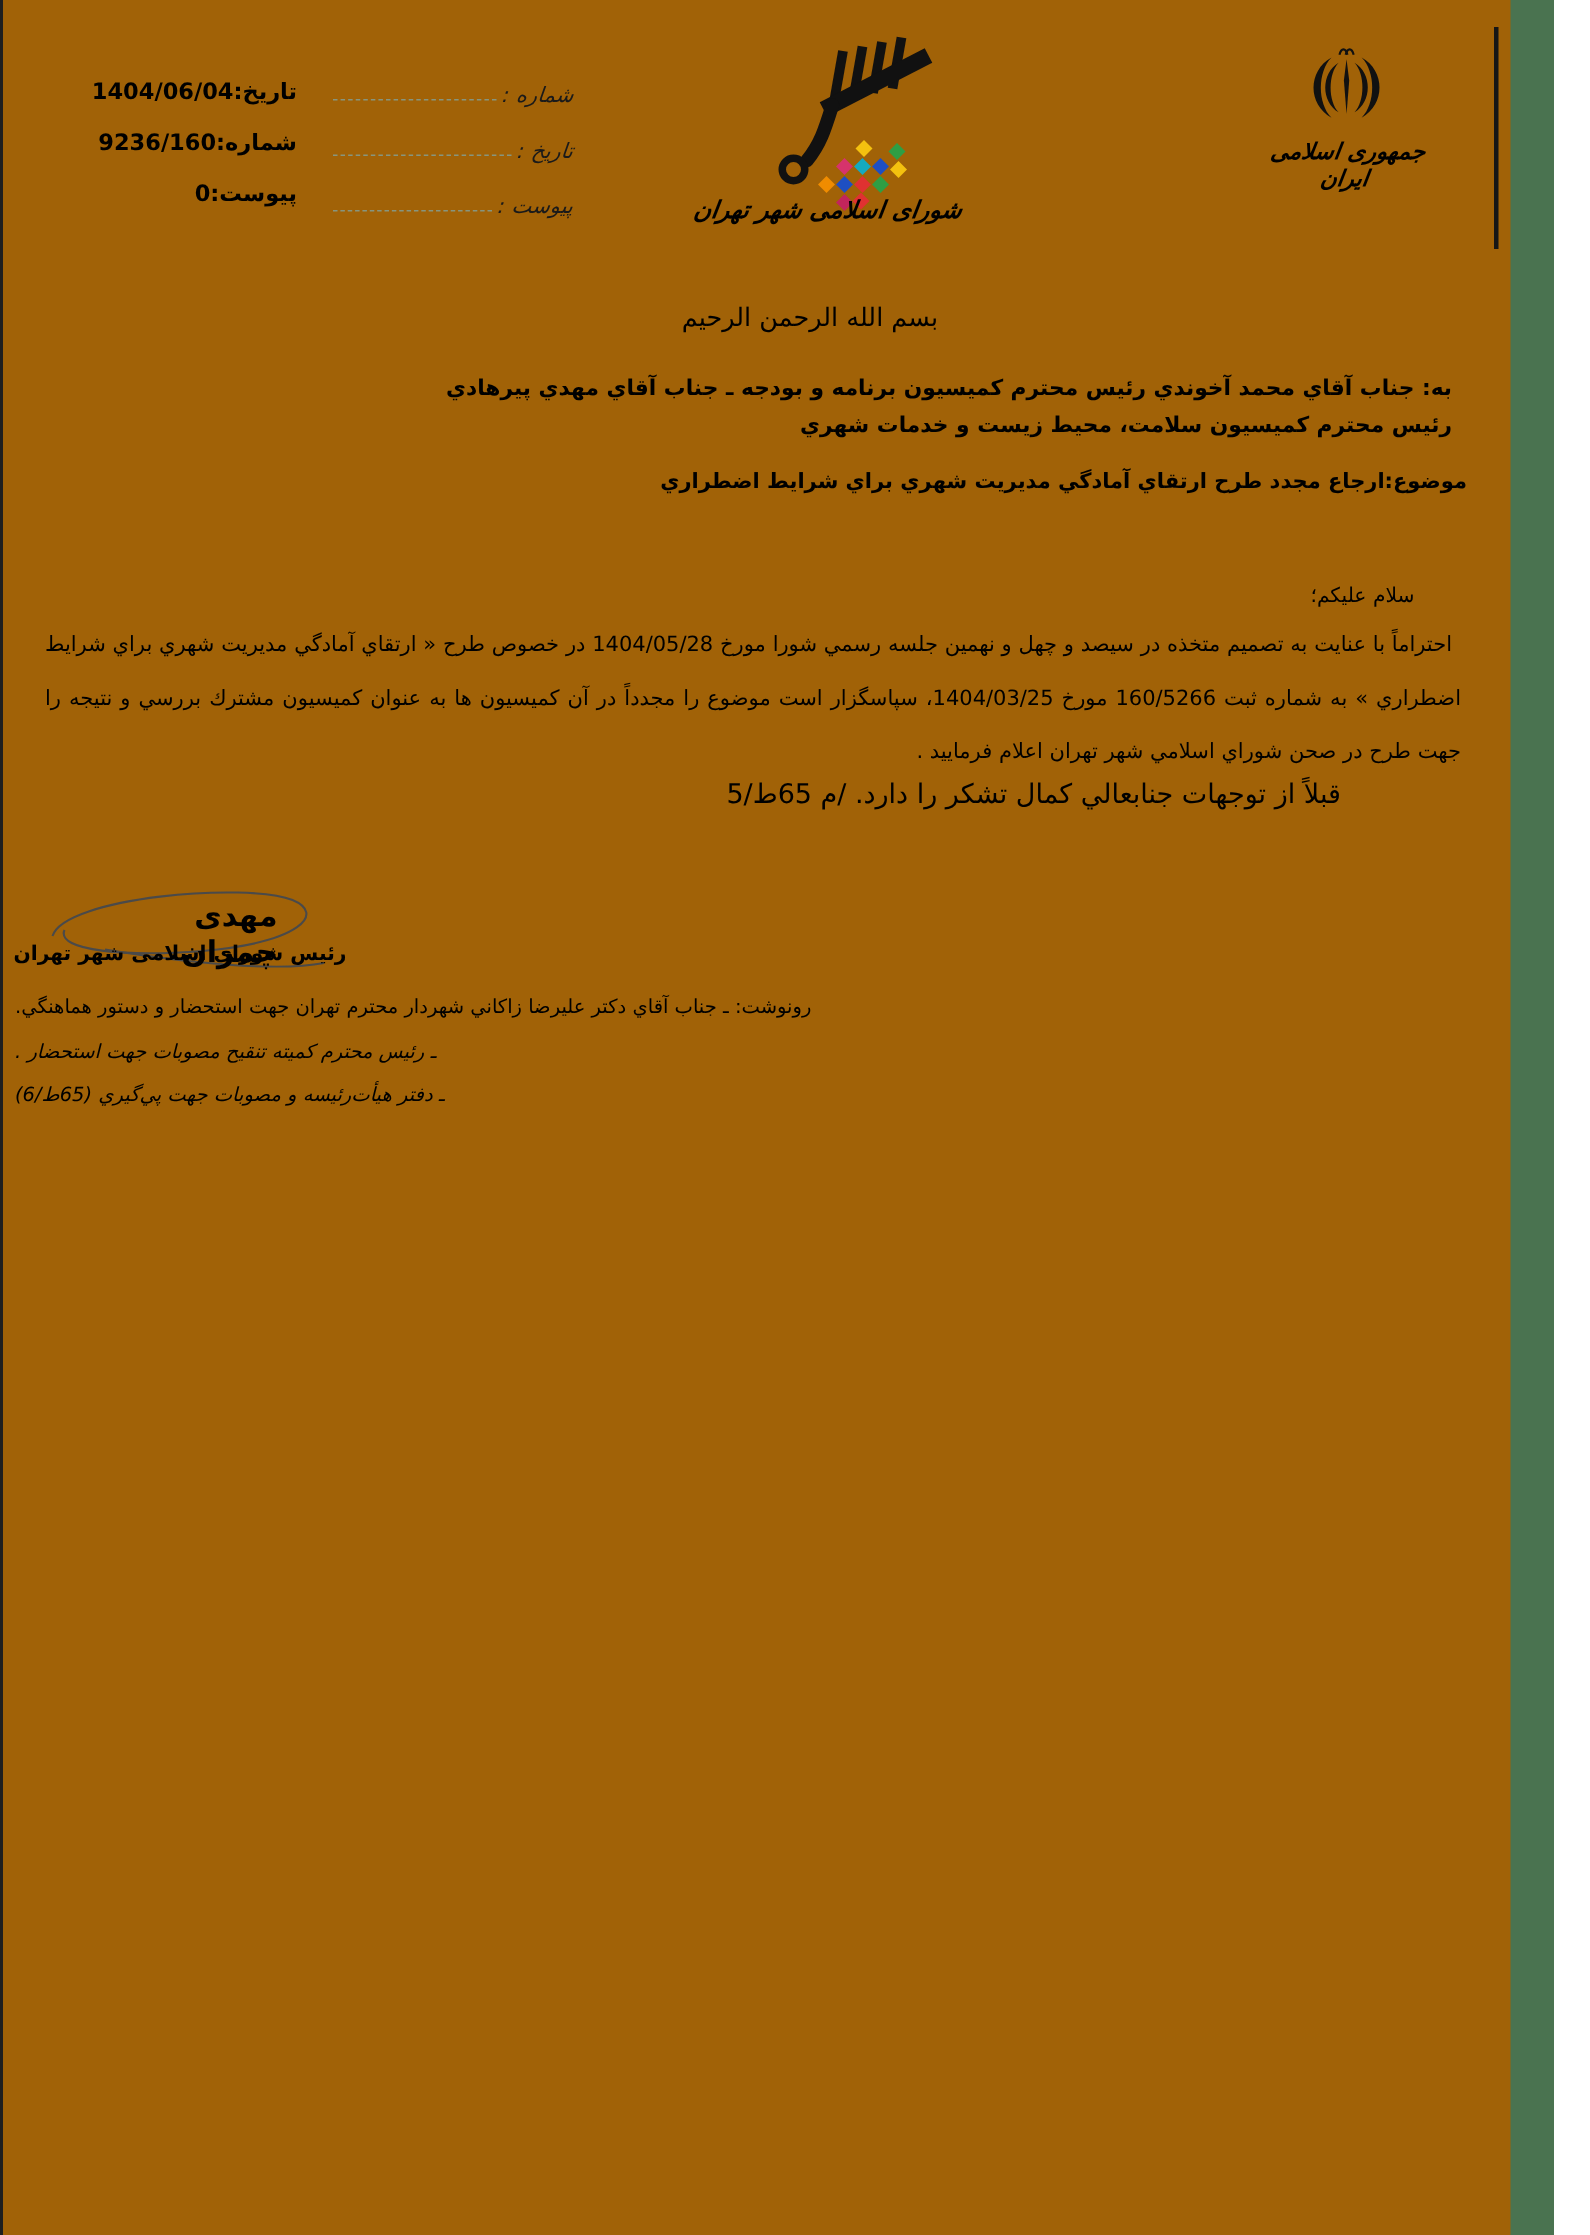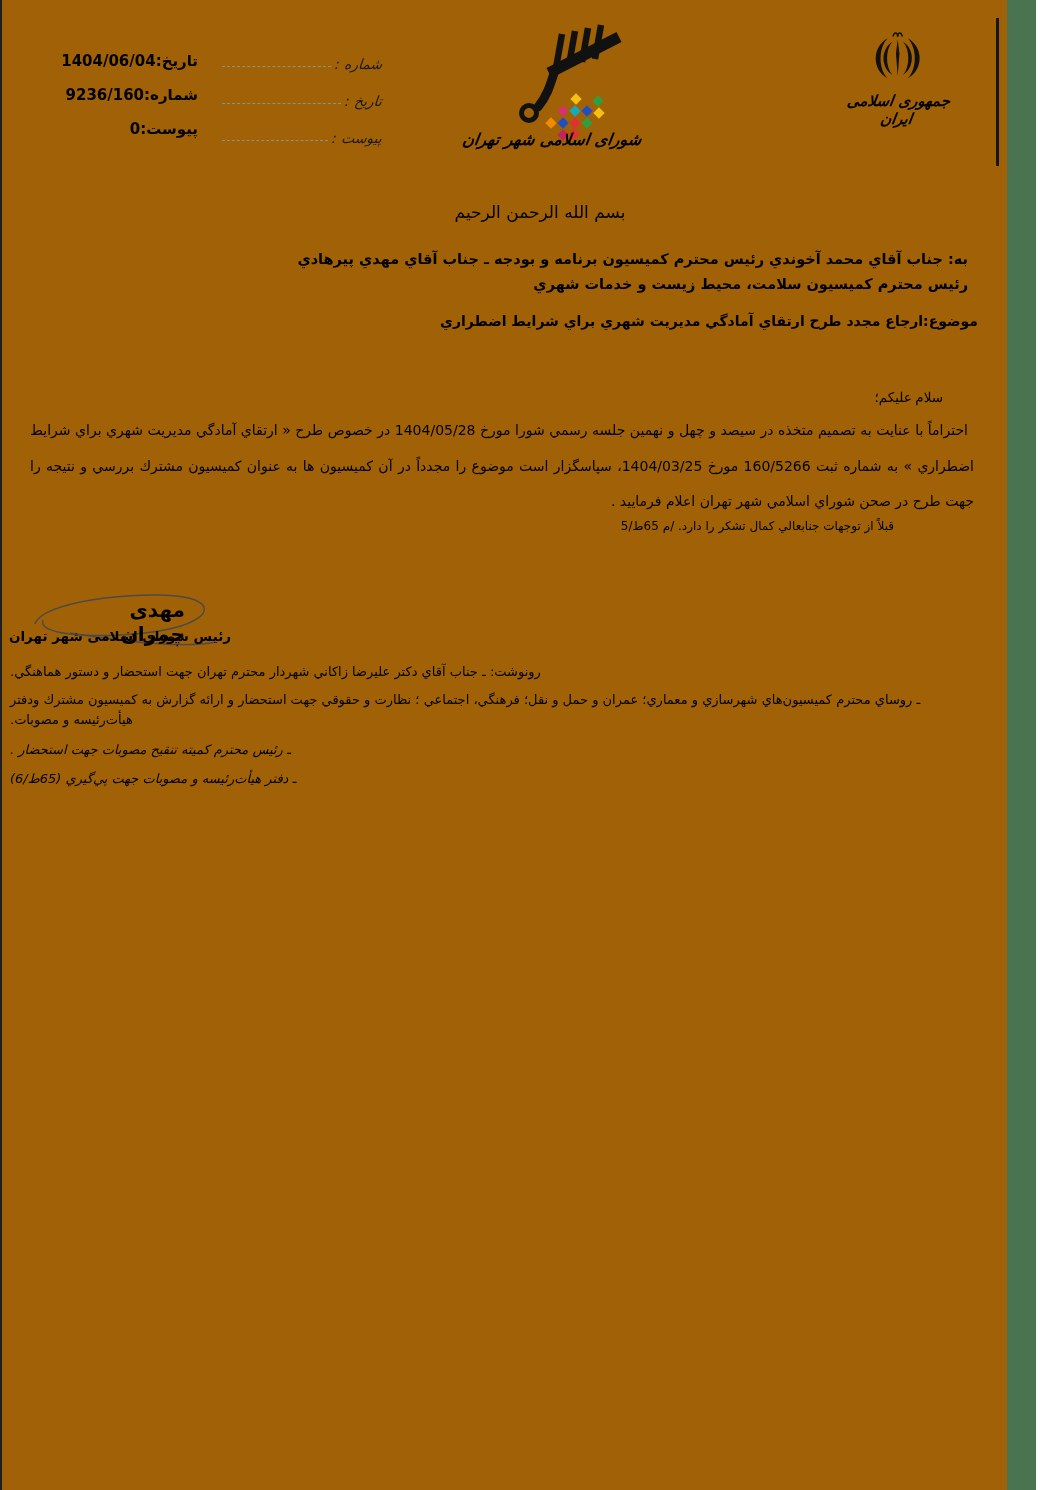--- a/index.html
+++ b/index.html
@@ -31,24 +31,24 @@
   .emblem{left:835px;top:30px;width:125px;height:102px;text-align:center;}
   .emblem svg{display:block;margin:0 auto;}
   .emblem-caption{font-size:15px;font-weight:bold;font-style:italic;direction:rtl;
     margin-top:0;transform:skewX(-8deg);}
 
   .bismillah{left:200px;top:202px;width:680px;text-align:center;direction:rtl;font-size:17px;}
   .to-line{top:247px;right:68px;width:675px;direction:rtl;text-align:right;
     font-weight:bold;font-size:14.5px;line-height:25px;}
   .subject{top:303px;right:58px;width:688px;direction:rtl;text-align:right;
     font-weight:bold;font-size:14px;line-height:36px;}
-  .salutation{top:389px;right:93px;direction:rtl;font-size:13.5px;font-family:Liberation Serif, serif;}
+  .salutation{top:389px;right:93px;direction:rtl;font-size:13.5px;}
   .body-par{top:413px;right:62px;left:30px;direction:rtl;text-align:justify;
     font-size:14px;line-height:35.5px;text-indent:6px;}
-  .closing{top:519px;right:142px;direction:rtl;font-size:12px;}
+  .closing{top:519px;right:142px;direction:rtl;font-size:18px;}
 
   .sig-wrap{left:15px;top:584px;width:205px;height:72px;}
   .sig-name{left:75px;top:598px;width:110px;text-align:right;direction:rtl;
     font-weight:bold;font-size:20px;}
   .sig-title{left:1px;top:628px;width:230px;direction:rtl;
     font-weight:bold;font-size:13.5px;}
 
   .cc{top:662px;right:70px;left:10px;direction:rtl;text-align:left;font-size:13px;line-height:20.5px;}
   .cc-item{margin-bottom:7px;}
   .cc-item.indent{padding-right:10px;margin-top:9px;font-style:italic;}
@@ -140,18 +140,17 @@
     <svg width="205" height="72" viewBox="0 0 205 72">
       <path d="M20,40 C28,14 150,4 180,16 C202,25 186,44 120,50 C70,54 22,50 28,36" fill="none" stroke="#4a4a4a" stroke-width="1.4"></path>
       <path d="M55,49 C110,58 170,64 201,58" fill="none" stroke="#4a4a4a" stroke-width="1.3"></path>
     </svg>
   </div>
   <div class="abs sig-name">مهدی چمران</div>
   <div class="abs sig-title">رئیس شورای اسلامی شهر تهران</div>
 
   <div class="abs cc">
     <div class="cc-item">رونوشت: ـ جناب آقاي دكتر عليرضا زاكاني شهردار محترم تهران جهت استحضار و دستور هماهنگي.</div>
-    <div class="cc-item">ـ روساي محترم كميسيون‌هاي شهرسازي و معماري؛ عمران و حمل و نقل؛ فرهنگي، اجتماعي ؛ نظارت و حقوقي جهت استحضار و ارائه گزارش به كميسيون مشترك ودفتر هيأت‌رئيسه و مصوبات.</div>
     <div class="cc-item indent">ـ رئيس محترم كميته تنقيح مصوبات جهت استحضار .</div>
     <div class="cc-item indent">ـ دفتر هيأت‌رئيسه و مصوبات جهت پي‌گيري (65ط/6)</div>
   </div>
 
 </div>
 
 </body></html>

